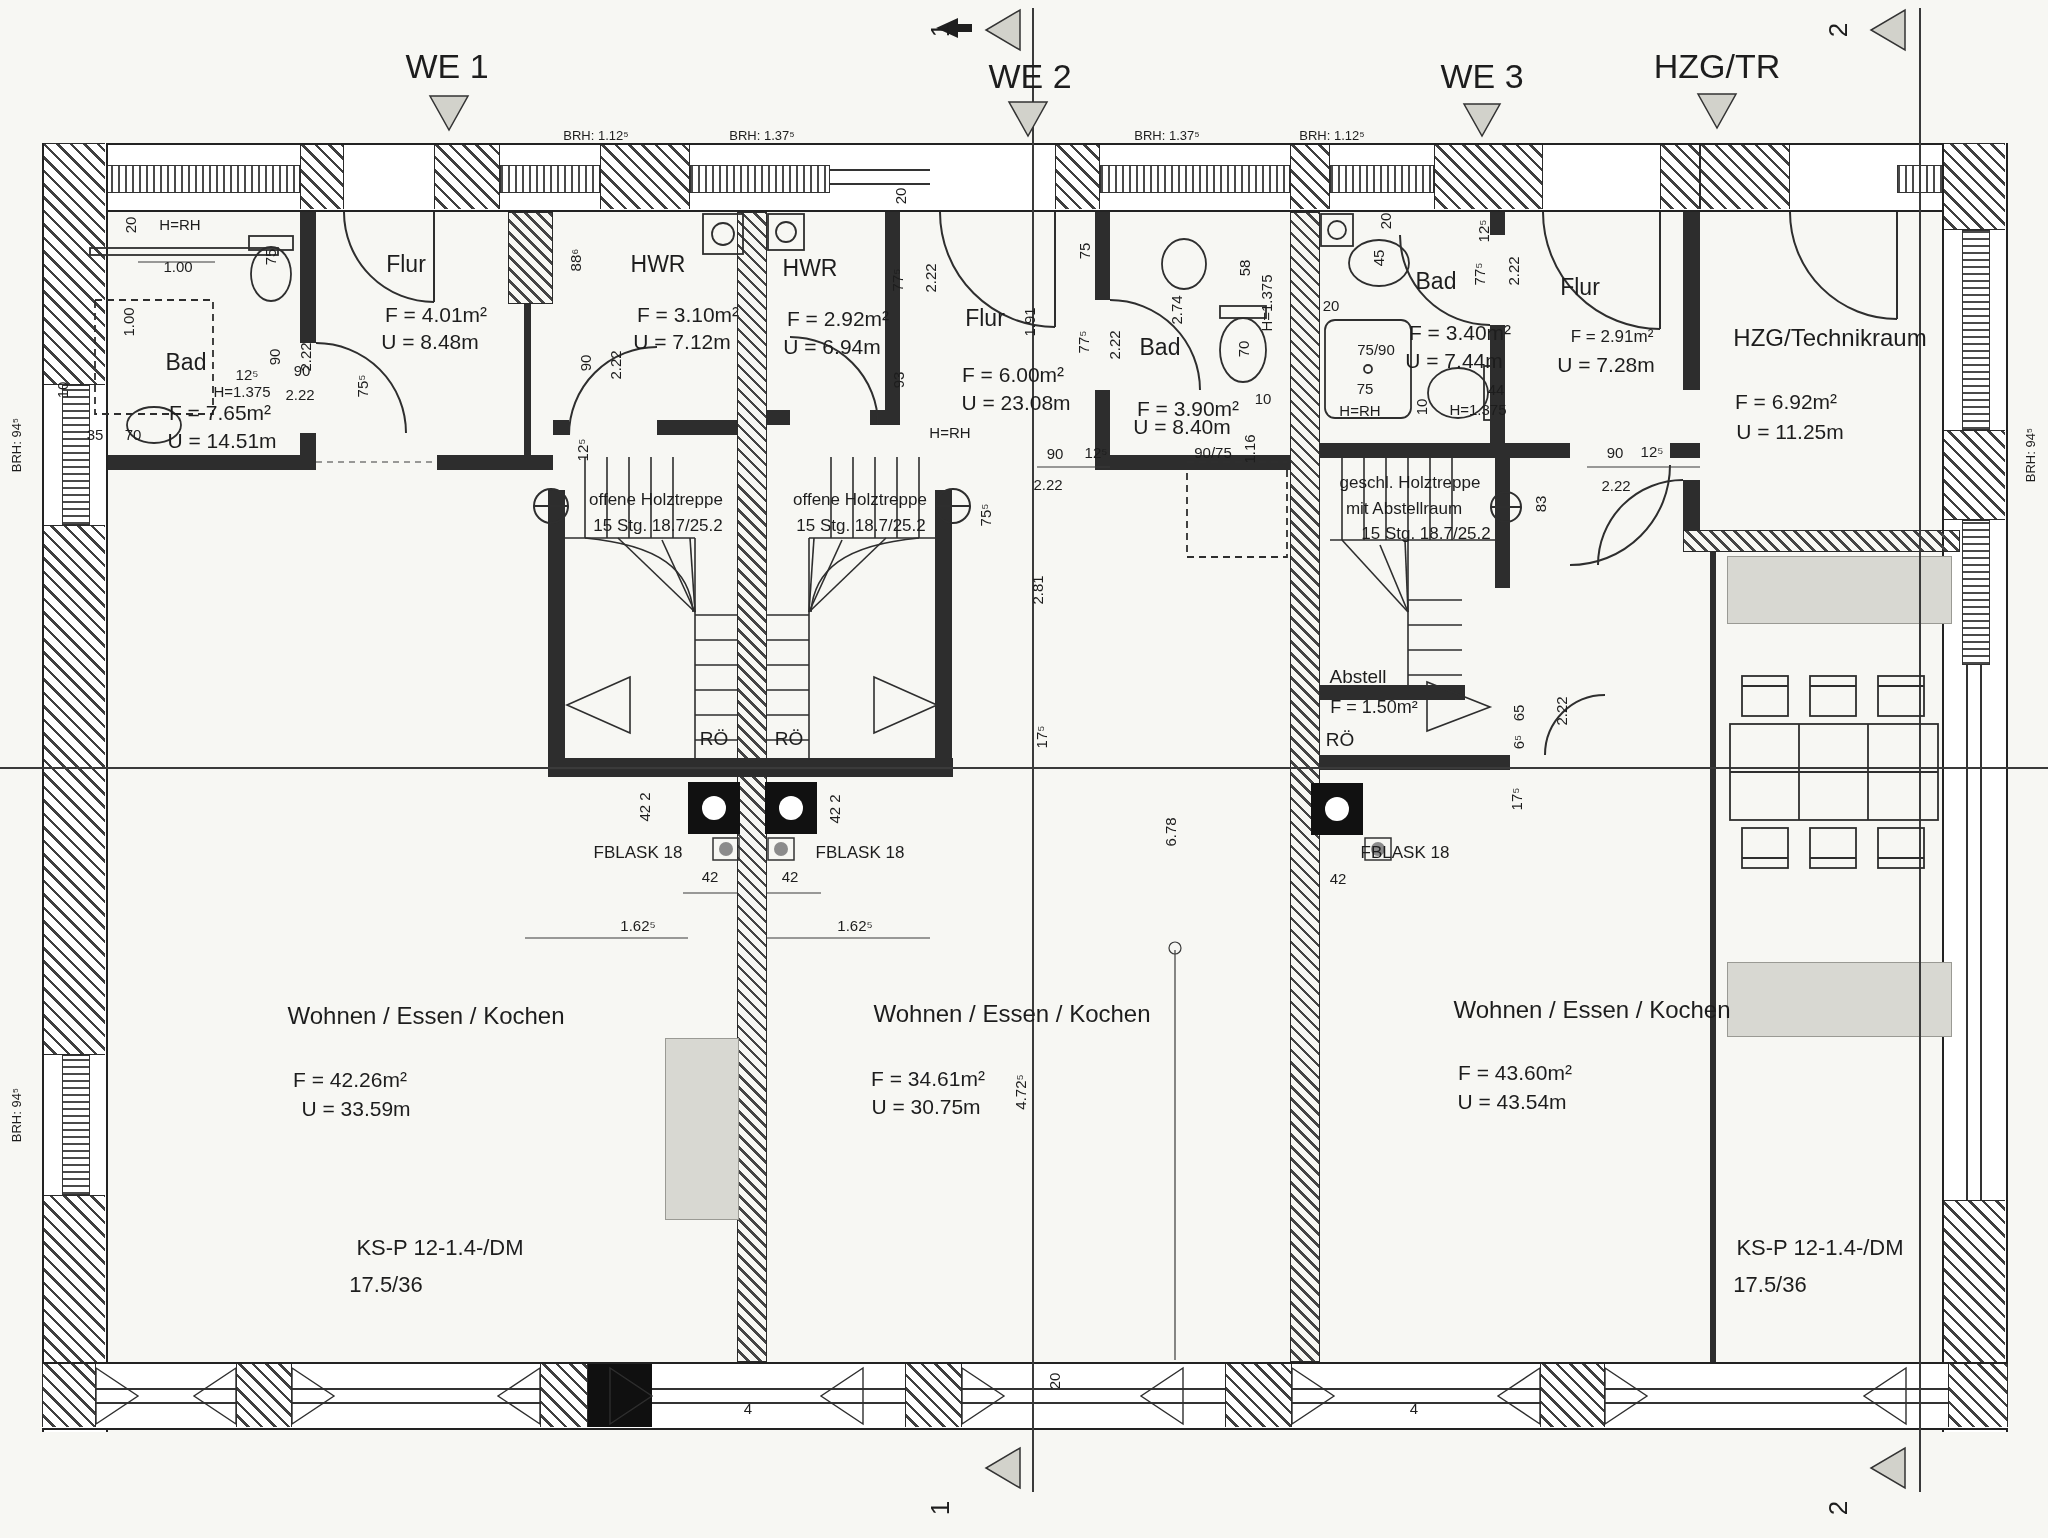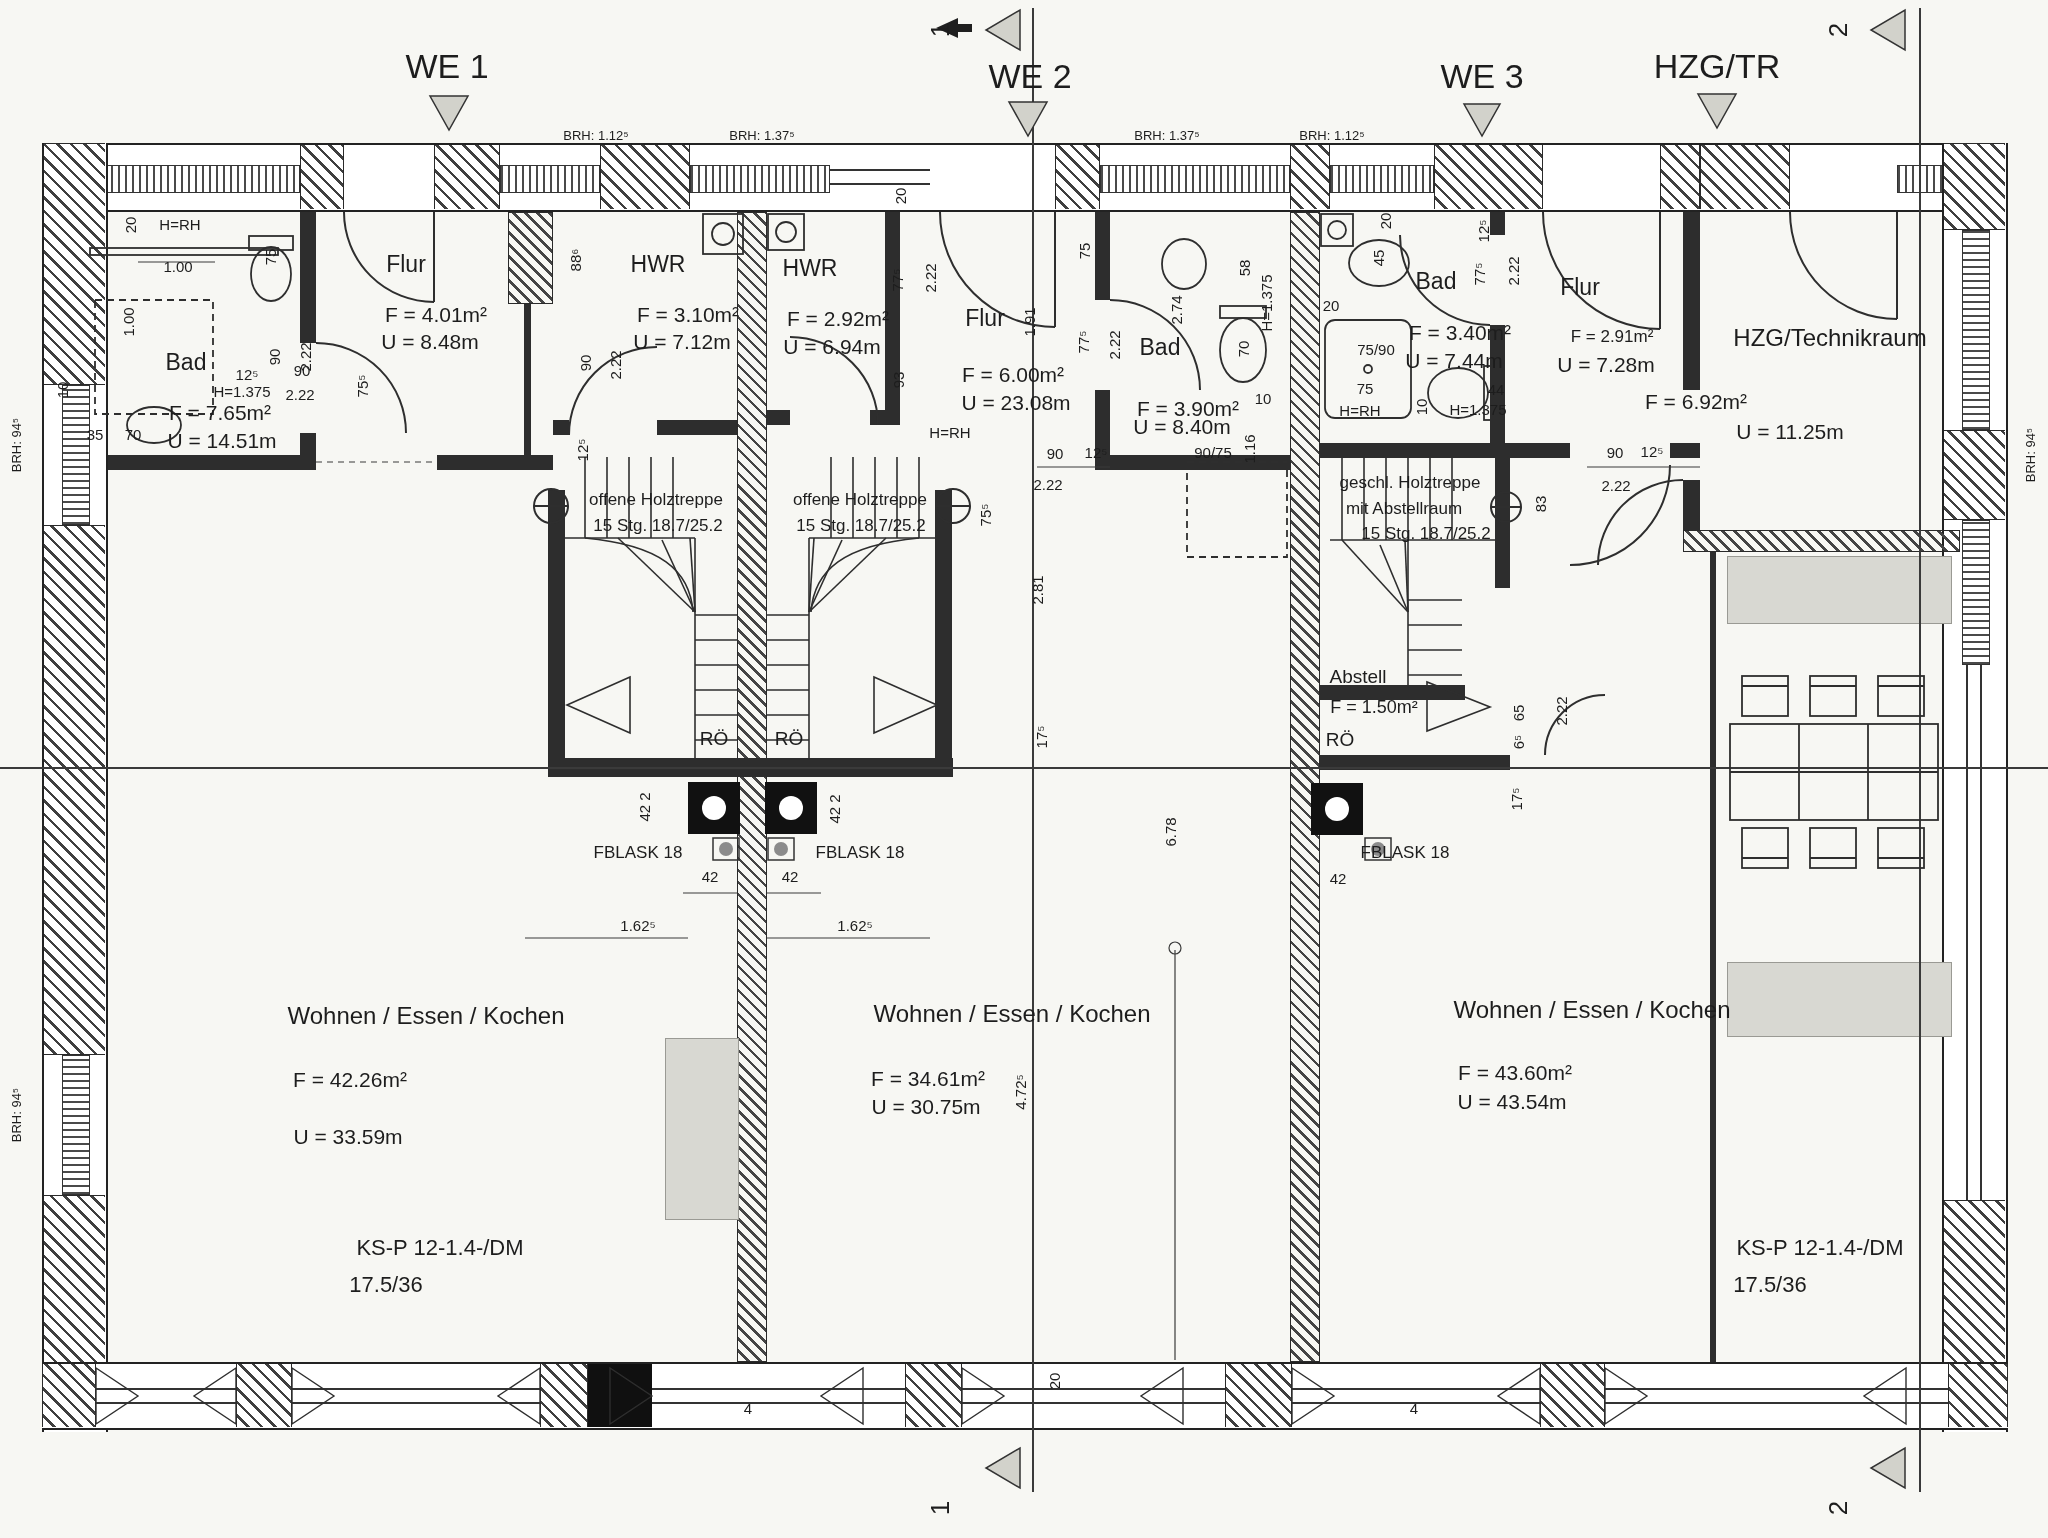--- a/index.html
+++ b/index.html
@@ -348,25 +348,25 @@
       <div class="lbl" style="left: 1160px; top: 347px; font-size: 23px;">Bad</div>
       <div class="lbl" style="left: 1188px; top: 408px; font-size: 21px;">F = 3.90m²</div>
       <div class="lbl" style="left: 1182px; top: 426px; font-size: 21px;">U = 8.40m</div>
       <div class="lbl" style="left: 1436px; top: 281px; font-size: 23px;">Bad</div>
       <div class="lbl" style="left: 1460px; top: 332px; font-size: 21px;">F = 3.40m²</div>
       <div class="lbl" style="left: 1454px; top: 360px; font-size: 21px;">U = 7.44m</div>
       <div class="lbl" style="left: 1580px; top: 287px; font-size: 23px;">Flur</div>
       <div class="lbl" style="left: 1612px; top: 336px; font-size: 17px;">F = 2.91m²</div>
       <div class="lbl" style="left: 1606px; top: 364px; font-size: 21px;">U = 7.28m</div>
       <div class="lbl" style="left: 1830px; top: 338px; font-size: 24px;">HZG/Technikraum</div>
-      <div class="lbl" style="left: 1696px; top: 401px; font-size: 21px;">F = 6.92m²</div>
+      <div class="lbl" style="left: 1786px; top: 401px; font-size: 21px;">F = 6.92m²</div>
       <div class="lbl" style="left: 1790px; top: 431px; font-size: 21px;">U = 11.25m</div>
       <div class="lbl" style="left: 426px; top: 1016px; font-size: 24px;">Wohnen / Essen / Kochen</div>
       <div class="lbl" style="left: 350px; top: 1079px; font-size: 21px;">F = 42.26m²</div>
-      <div class="lbl" style="left: 348px; top: 1108px; font-size: 21px; margin-top: 28px;">U = 33.59m</div>
+      <div class="lbl" style="left: 356px; top: 1108px; font-size: 21px;">U = 33.59m</div>
       <div class="lbl" style="left: 1012px; top: 1014px; font-size: 24px;">Wohnen / Essen / Kochen</div>
       <div class="lbl" style="left: 928px; top: 1078px; font-size: 21px;">F = 34.61m²</div>
       <div class="lbl" style="left: 926px; top: 1106px; font-size: 21px;">U = 30.75m</div>
       <div class="lbl" style="left: 1592px; top: 1010px; font-size: 24px;">Wohnen / Essen / Kochen</div>
       <div class="lbl" style="left: 1515px; top: 1072px; font-size: 21px;">F = 43.60m²</div>
       <div class="lbl" style="left: 1512px; top: 1101px; font-size: 21px; text-align: right;">U = 43.54m</div>
       <div class="lbl" style="left: 1358px; top: 676px; font-size: 19px;">Abstell</div>
       <div class="lbl" style="left: 1374px; top: 707px; font-size: 18px;">F = 1.50m²</div>
       <div class="lbl" style="left: 656px; top: 499px; font-size: 17px;">offene Holztreppe</div>
       <div class="lbl" style="left: 658px; top: 525px; font-size: 17px;">15 Stg. 18.7/25.2</div>

